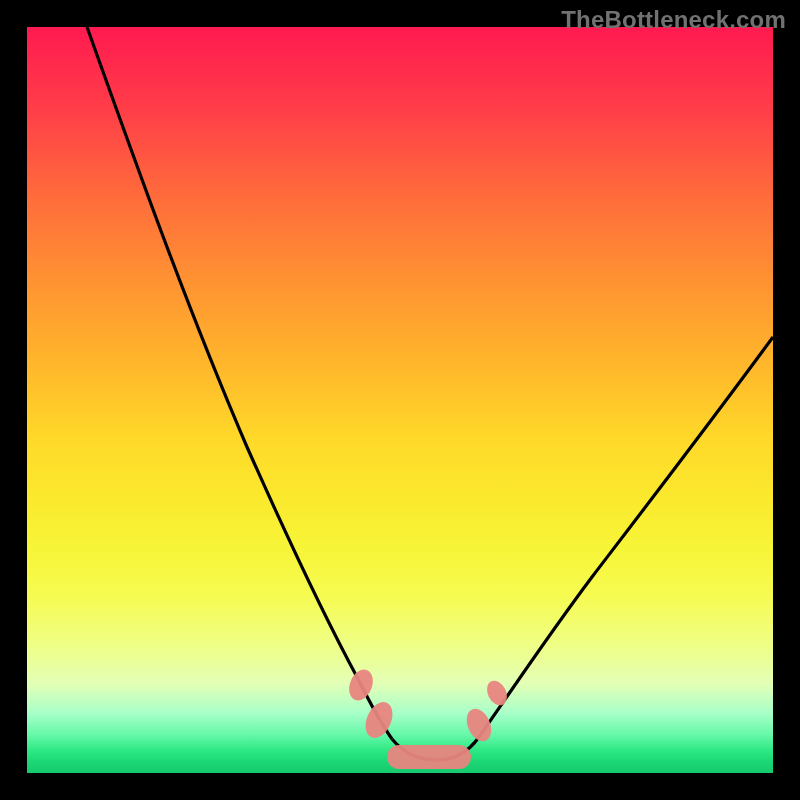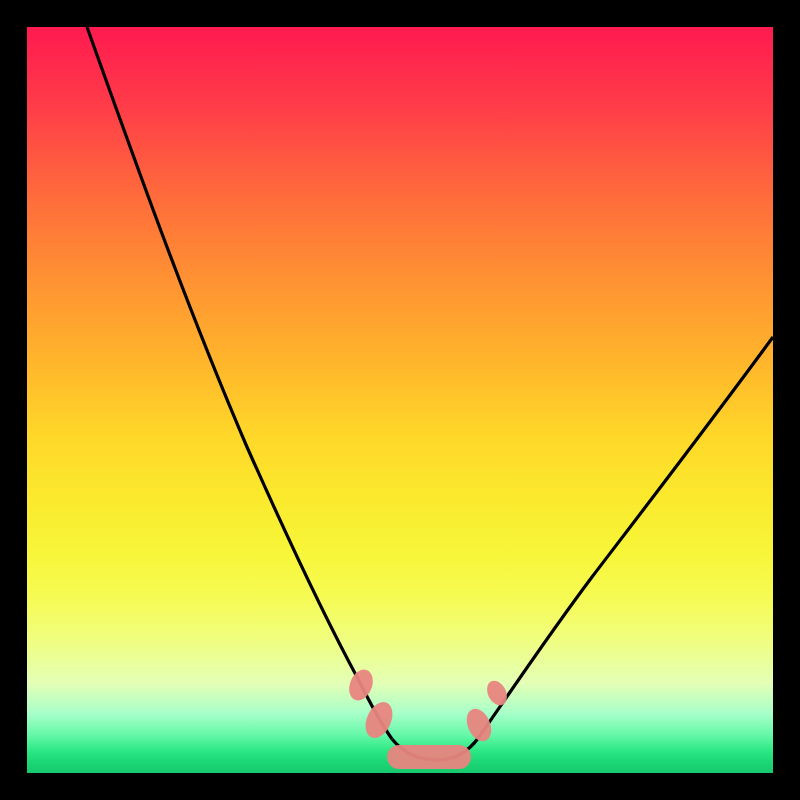--- a/index.html
+++ b/index.html
@@ -72,20 +72,21 @@
     stroke-width: 24;
     stroke-linecap: round;
     fill: none;
     opacity: 0.95;
   }
 </style>
 </head>
 <body>
 
 <div class="frame">
+  <div class="watermark">TheBottleneck.com</div>
 
   <div class="plot">
     <div class="grad"></div>
 
     <svg class="curve" viewBox="0 0 746 746" preserveAspectRatio="none">
 
       <path d="M 60 0
                C 110 140, 160 280, 220 420
                C 260 510, 295 585, 330 650
                C 345 680, 355 698, 365 712" stroke="#000" stroke-width="3.2" fill="none"></path>

